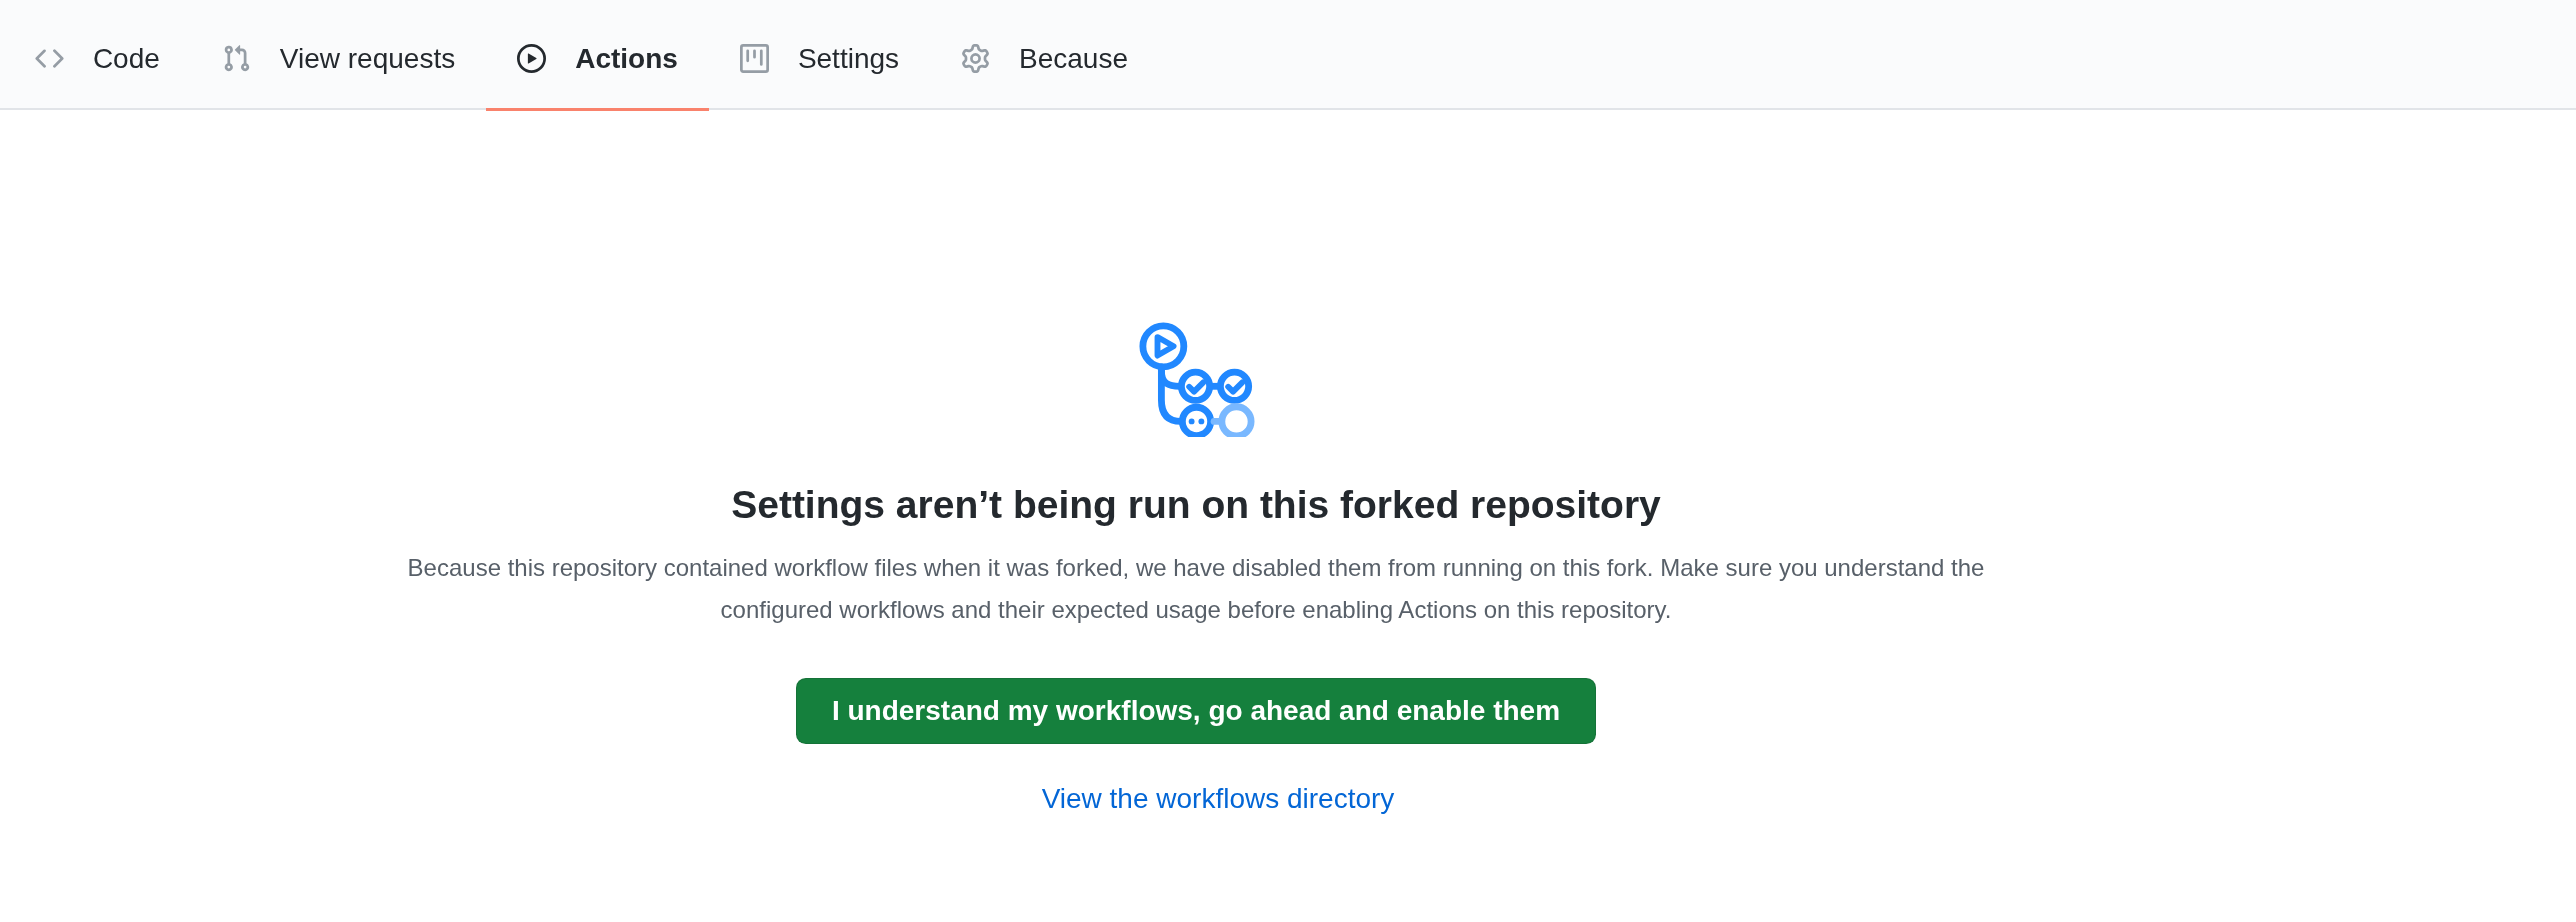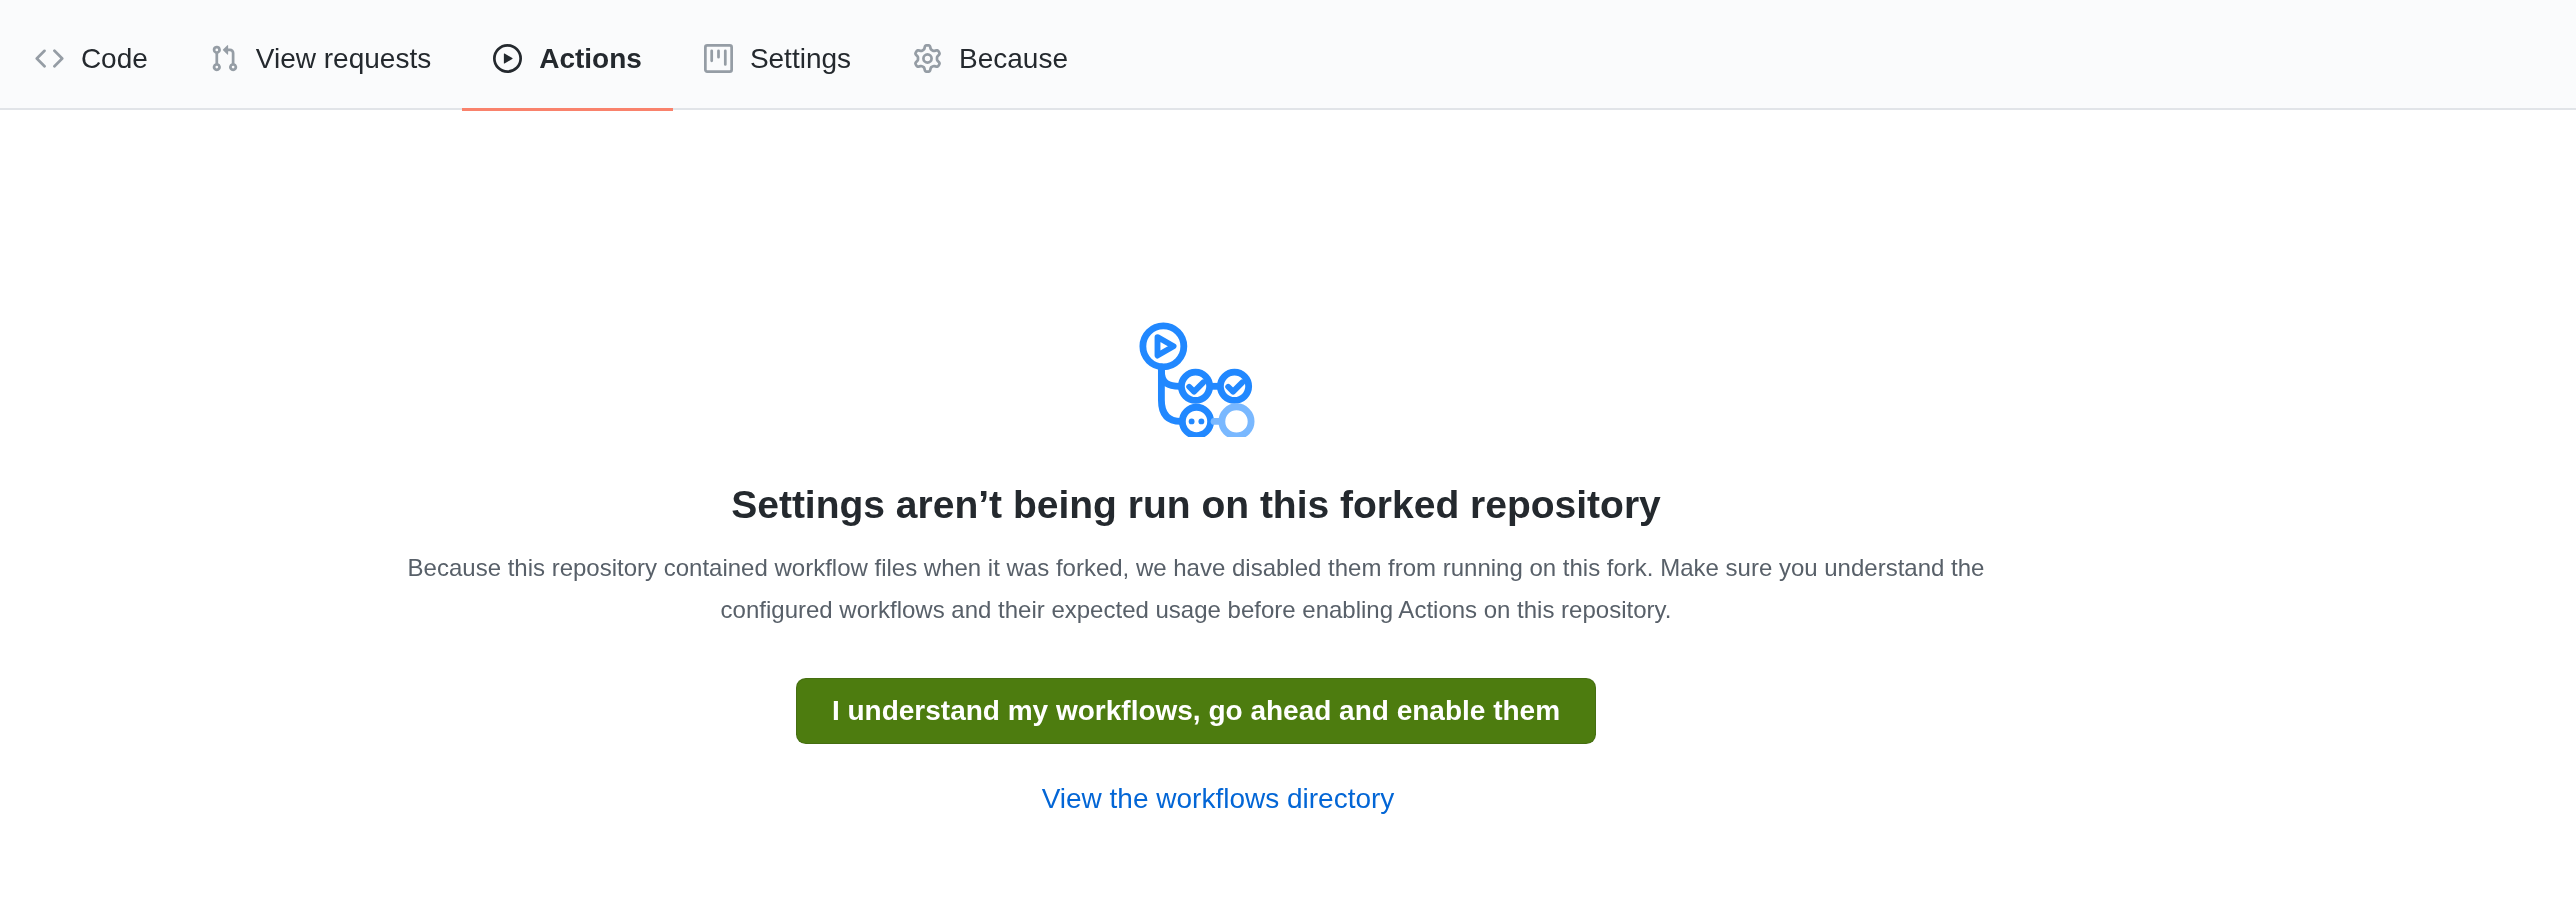--- a/index.html
+++ b/index.html
@@ -23,21 +23,21 @@
     height: 110px;
     background: #fafbfc;
     border-bottom: 2.9px solid #e1e4e8;
     display: flex;
     align-items: stretch;
     padding: 9.8px 0 0 3.9px;
   }
   .tab {
     display: flex;
     align-items: center;
-    gap: 17px;
+    gap: 29px;
     padding: 0 31px;
     font-size: 28px;
     line-height: 1;
     color: #24292e;
     border-bottom: 3.9px solid transparent;
     margin-bottom: -2.9px;
     cursor: pointer;
     white-space: nowrap;
   }
   .tab .octicon {
@@ -78,21 +78,21 @@
     font-size: 24px;
     line-height: 42px;
     color: #586069;
   }
   .enable-btn {
     margin-top: 47px;
     display: inline-block;
     box-sizing: border-box;
     height: 66px;
     padding: 0 35px;
-    background: #4d7c0f;
+    background: #15803d;
     color: #ffffff;
     font-family: "Liberation Sans", sans-serif;
     font-size: 28px;
     font-weight: 700;
     line-height: 64px;
     border: 1px solid rgba(27, 31, 35, 0.15);
     border-radius: 9.8px;
     cursor: pointer;
   }
   .workflows-link-row {

